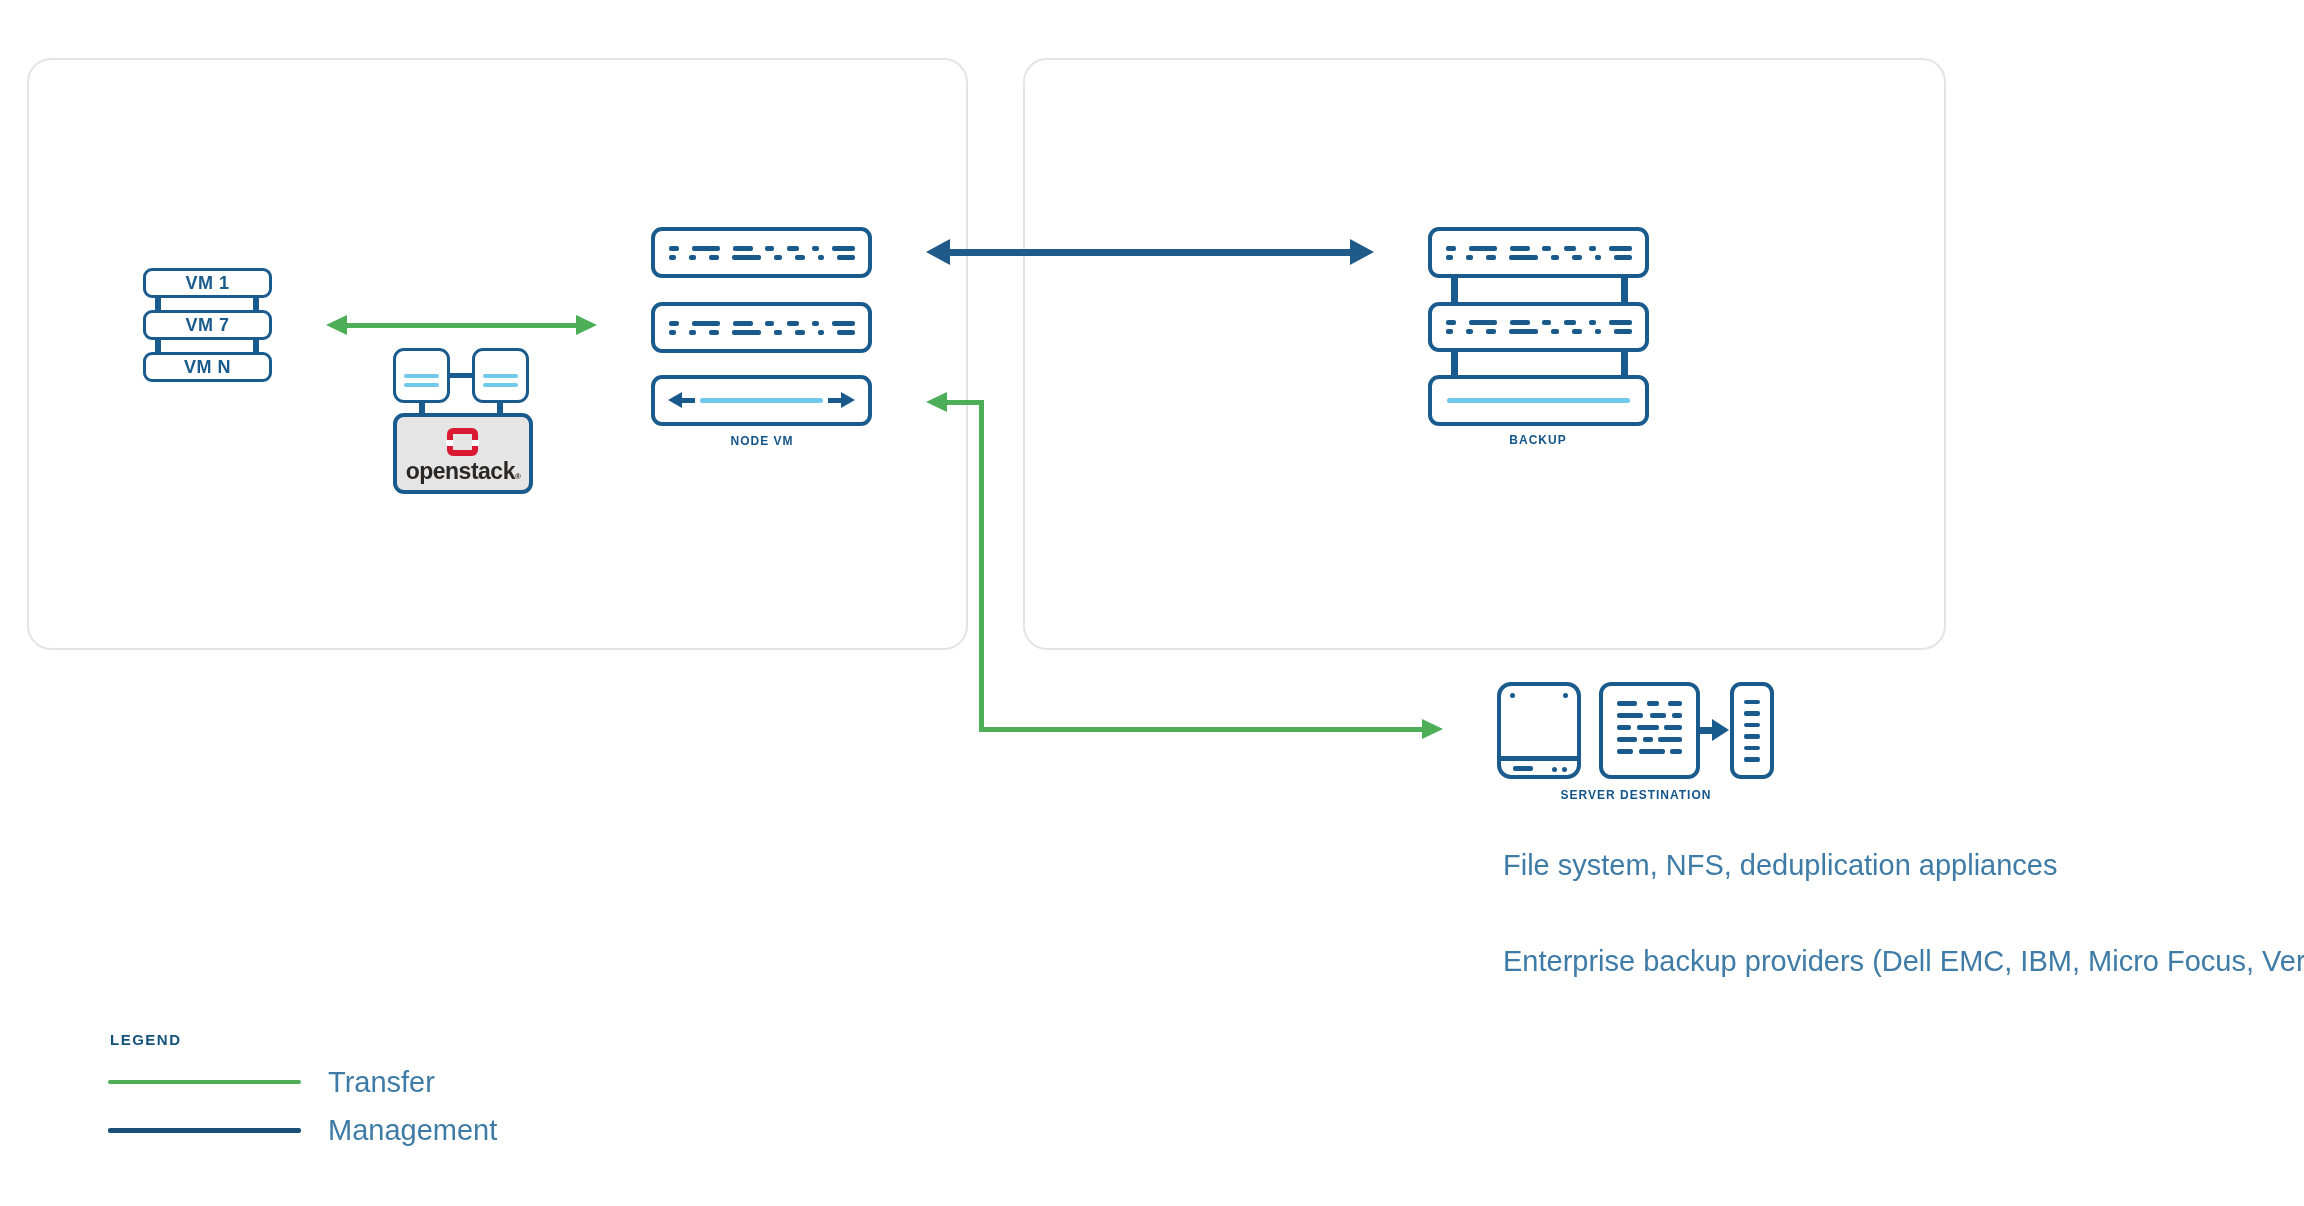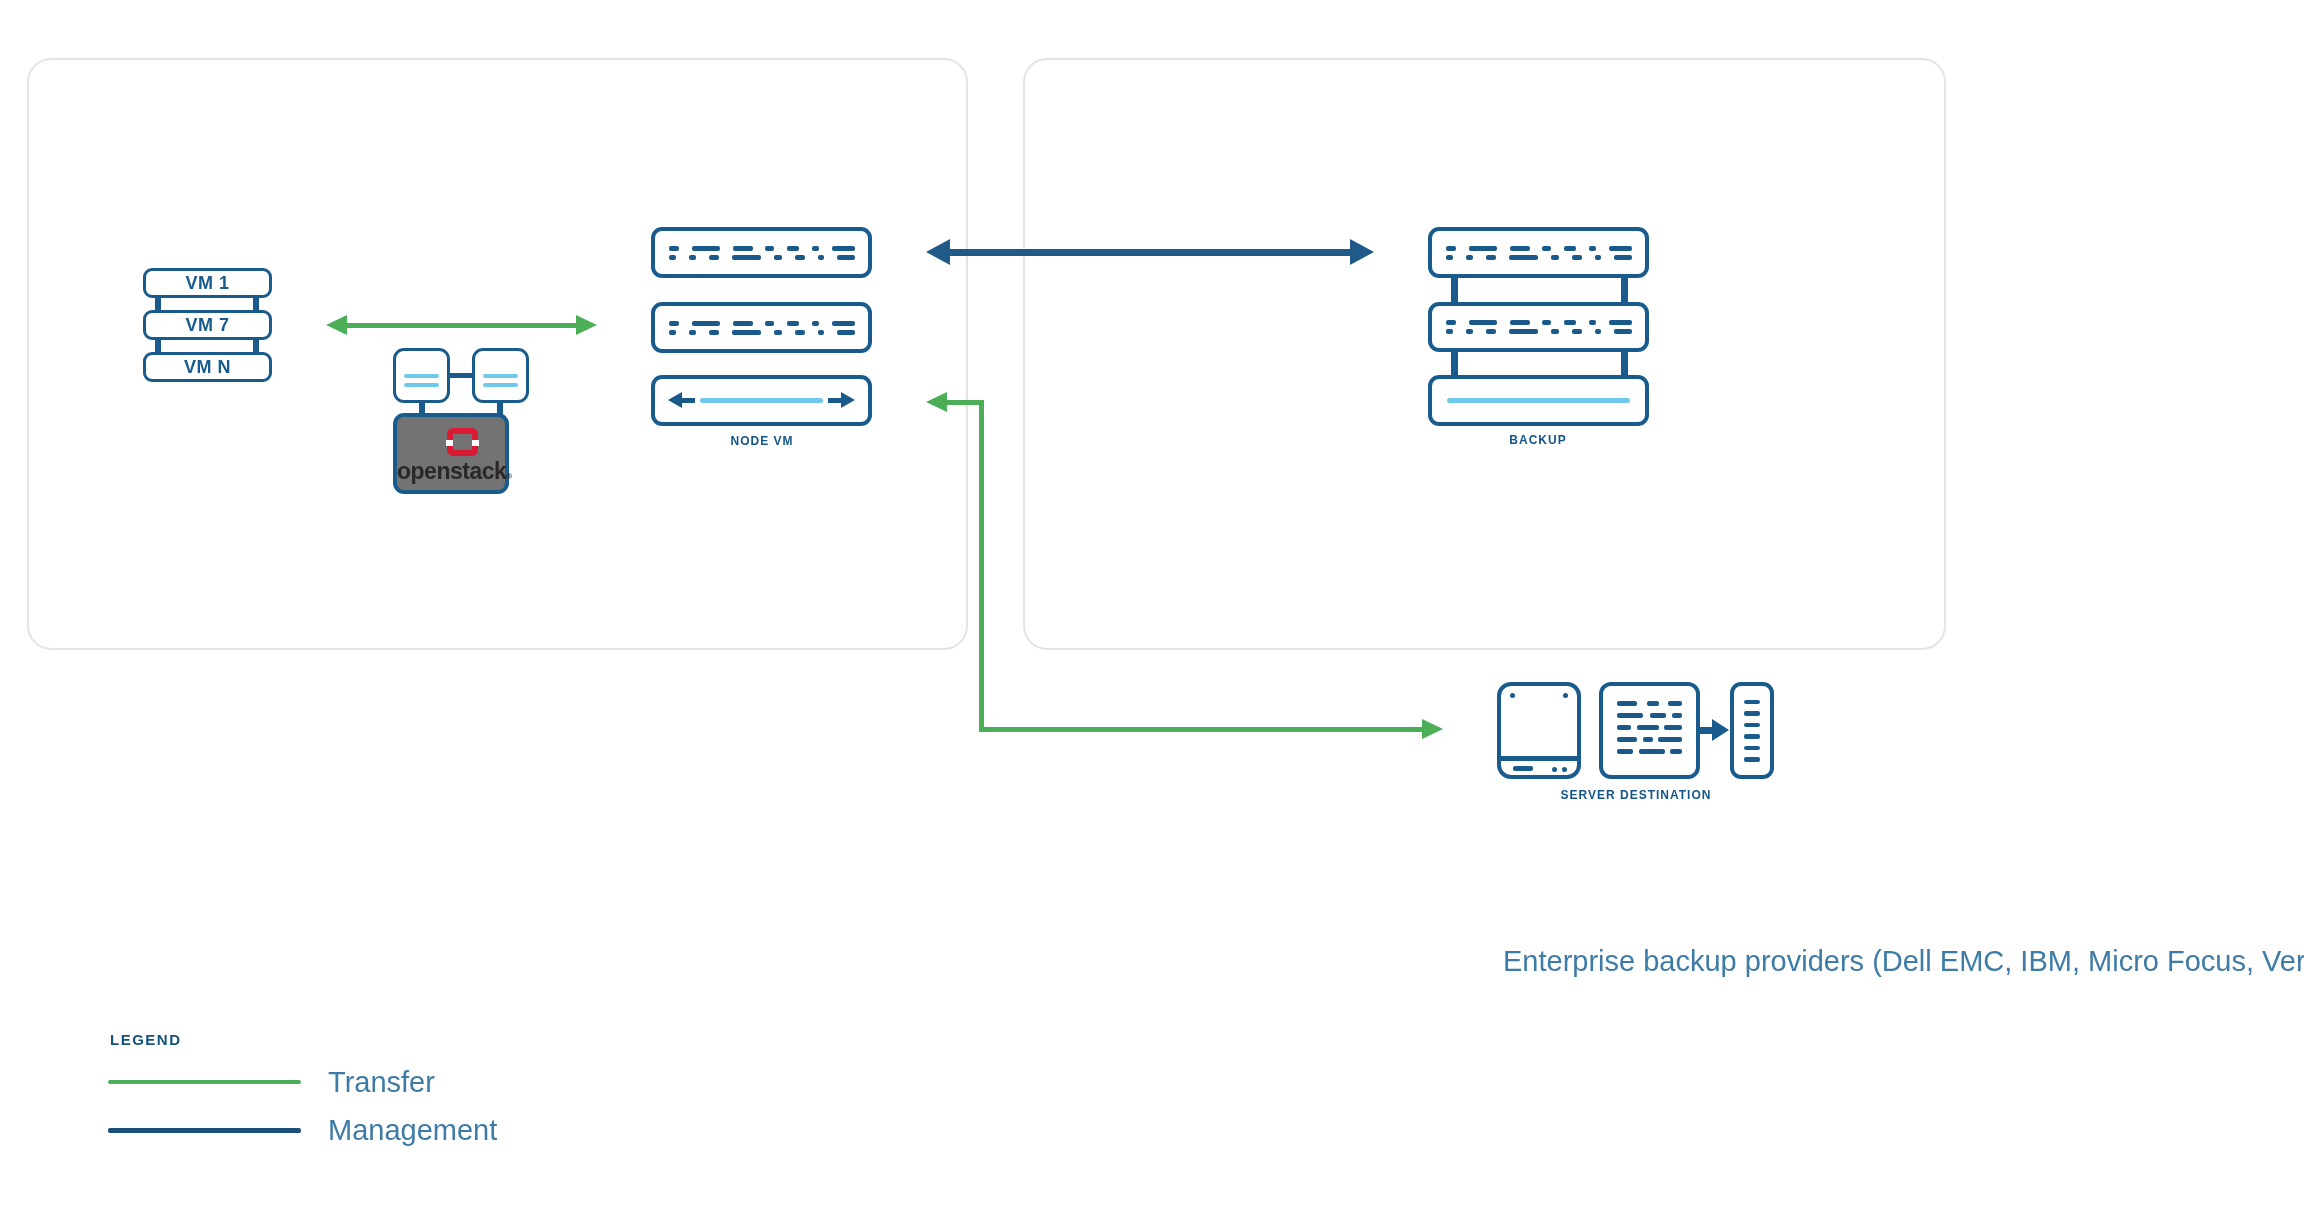--- a/index.html
+++ b/index.html
@@ -28,22 +28,22 @@
   .tri-r-green{border-top:10px solid transparent;border-bottom:10px solid transparent;border-left:21px solid #4caf57;}
   .shaft-green{height:5px;background:#4caf57;flex:1;}
   .tri-l-blue{border-top:13px solid transparent;border-bottom:13px solid transparent;border-right:24px solid #205a89;}
   .tri-r-blue{border-top:13px solid transparent;border-bottom:13px solid transparent;border-left:24px solid #205a89;}
   .shaft-blue{height:7px;background:#205a89;flex:1;}
 
   
   .os-small{position:absolute;width:57px;height:55px;border:3.5px solid #185b8c;border-radius:11px;background:#fff;box-sizing:border-box;}
   .os-small .l1,.os-small .l2{position:absolute;left:8px;right:8px;height:4px;background:#70c8ea;border-radius:2px;}
   .os-small .l1{top:23px;} .os-small .l2{top:32px;}
-  .os-main{position:absolute;left:393px;top:413px;width:116px;height:81px;border:4px solid #185b8c;border-radius:11px;
-           background:#737373;box-sizing:border-box;}
+  .os-main{position:absolute;left:393px;top:413px;width:140px;height:81px;border:4px solid #185b8c;border-radius:11px;
+           background:#e5e5e5;box-sizing:border-box;}
   .os-conn-h{position:absolute;left:449px;top:373px;width:24px;height:5px;background:#185b8c;}
   .os-conn-v{position:absolute;width:6px;height:12px;background:#185b8c;top:402px;}
   .os-logo{position:absolute;left:50px;top:11px;width:31px;height:28px;border:6px solid #da1a32;border-radius:6px;box-sizing:border-box;}
   .os-logo::before,.os-logo::after{content:"";position:absolute;top:6px;width:7px;height:6px;background:#fff;}
   .os-logo::before{left:-7px;} .os-logo::after{right:-7px;}
   .os-word{position:absolute;left:0;right:0;top:41px;text-align:center;font-size:23px;font-weight:600;color:#2b2725;letter-spacing:-.5px;}
   .os-reg{font-size:8px;vertical-align:baseline;}
 
   
   .icon-label{position:absolute;transform:translateX(-50%);font-size:12px;font-weight:bold;color:#14568a;letter-spacing:1px;white-space:nowrap;}
@@ -293,20 +293,21 @@
       <i></i>
         <i></i>
         <i></i>
         <i></i>
         <i></i>
         <i></i>
     </div>
     <div class="icon-label" style="left:1636px;top:788px;">SERVER DESTINATION</div>
   </div>
 
+  <div class="note" style="top:849px;">File system, NFS, deduplication appliances</div>
   <div class="note" style="top:945px;">Enterprise backup providers (Dell EMC, IBM, Micro Focus, Veritas)</div>
 
   <div>
     <div class="legend-title">LEGEND</div>
     <div class="legend-line" style="top:1080px;height:4px;background:#4caf57;"></div>
     <div class="legend-label" style="top:1066px;">Transfer</div>
     <div class="legend-line" style="top:1128px;height:5px;background:#1b5078;"></div>
     <div class="legend-label" style="top:1114px;">Management</div>
   </div>
 

